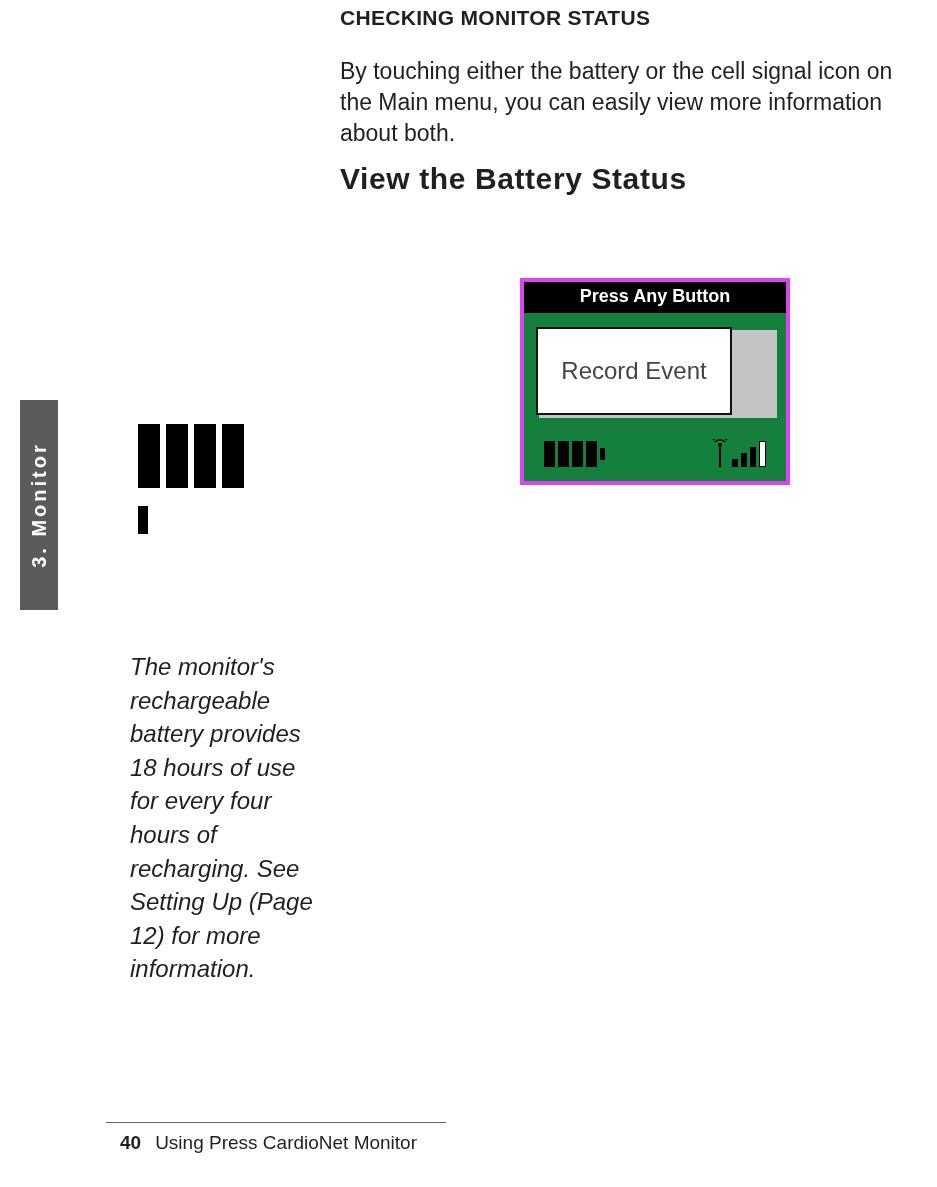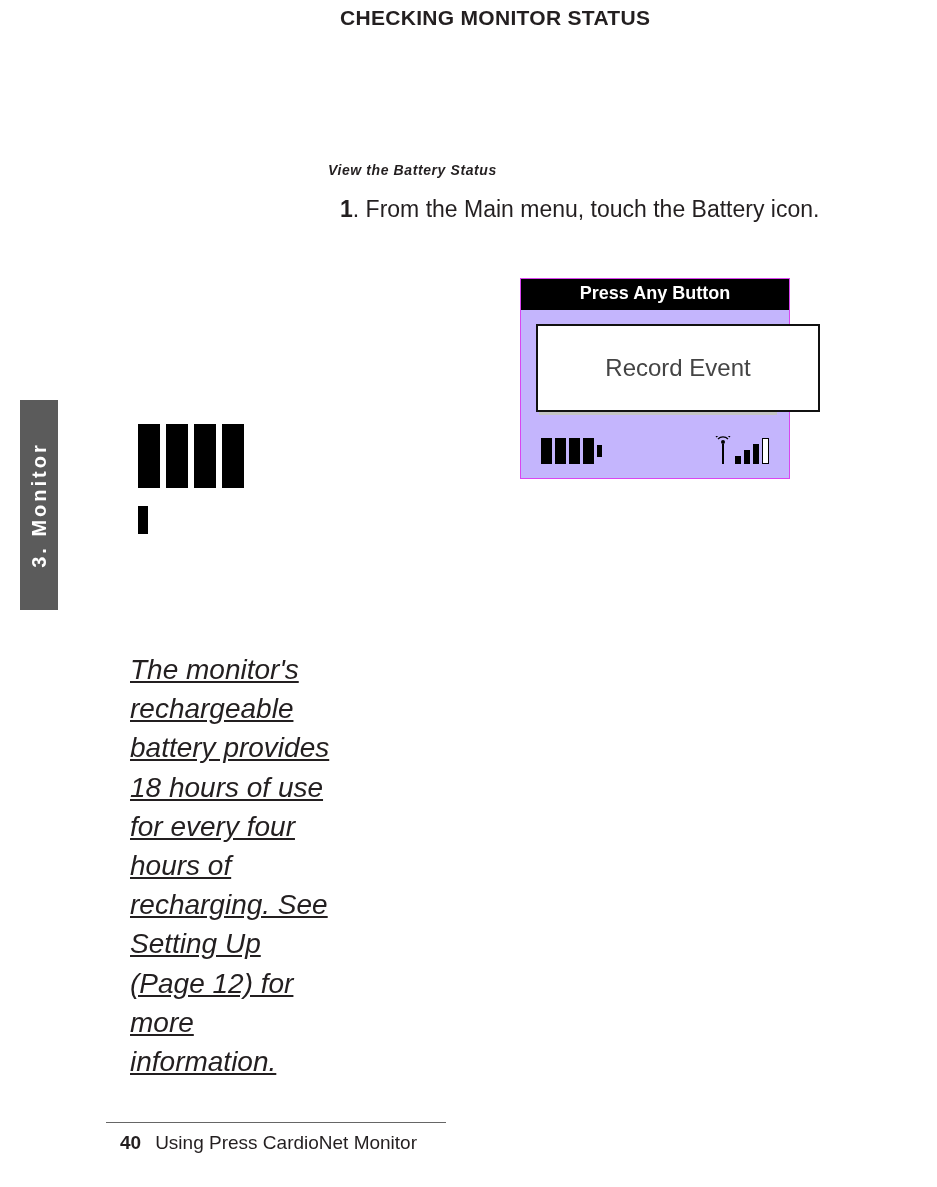--- a/index.html
+++ b/index.html
@@ -3,44 +3,44 @@
 <meta charset="utf-8">
 <style>
   * { box-sizing: border-box; margin: 0; padding: 0; }
   html, body { width: 937px; height: 1187px; background: #fff; font-family: "Helvetica Neue", Helvetica, Arial, sans-serif; color: #231f20; }
   .page { position: relative; width: 937px; height: 1187px; margin-left: 20px; }
 
   .heading { position: absolute; left: 320px; top: 6px; font-weight: 700; font-size: 21px; letter-spacing: 0.3px; }
 
   .intro { position: absolute; left: 320px; top: 56px; width: 570px; font-size: 23px; line-height: 1.35; }
 
-  .subheading { position: absolute; left: 308px; top: 162px; font-weight: 700; font-size: 14px; letter-spacing: 0.6px; font-style: italic; }
+  .subheading { position: absolute; left: 320px; top: 162px; font-weight: 700; font-size: 30px; letter-spacing: 0.6px; }
 
   .step1 { position: absolute; left: 320px; top: 196px; font-size: 23px; }
   .step1 .num { font-weight: 700; }
 
   
   .side-tab { position: absolute; left: 0; top: 400px; width: 38px; height: 210px; background: #5b5b5b; color: #fff; }
   .side-tab .txt { position: absolute; left: 50%; top: 50%; transform: translate(-50%, -50%) rotate(-90deg); white-space: nowrap; font-weight: 600; font-size: 20px; letter-spacing: 3px; }
 
   
   .battery-large { position: absolute; left: 118px; top: 424px; width: 118px; height: 64px; }
   .battery-large .cell { width: 22px; height: 64px; background: #000; display: inline-block; margin-right: 6px; vertical-align: top; }
   .battery-large .tip { display:inline-block; width: 10px; height: 28px; background:#000; vertical-align: top; margin-top: 18px; }
 
   .caption1 { position: absolute; left: 116px; top: 506px; width: 200px; font-style: italic; font-size: 20px; line-height: 1.4; }
-  .caption2 { position: absolute; left: 110px; top: 650px; width: 200px; font-style: italic; font-size: 28px; line-height: 1.4; text-decoration: underline; }
+  .caption2 { position: absolute; left: 110px; top: 650px; width: 200px; font-style: italic; font-size: 24px; line-height: 1.4; }
 
   
-  .device { position: absolute; left: 500px; top: 278px; width: 270px; border: 1px solid #d946ef; background: #c4b5fd; }
+  .device { position: absolute; left: 500px; top: 278px; width: 270px; border: 4px solid #d946ef; background: #15803d; }
   .device-header { background: #000; color: #fff; text-align: center; font-weight: 700; font-size: 18px; padding: 4px 0 6px; }
   .device-body { padding: 14px 10px 8px; }
   .device-btn-wrap { position: relative; width: 238px; margin: 0 auto 18px; }
   .btn-shadow { position:absolute; left:3px; top:3px; width:238px; height:78px; background:#c4c4c4; }
-  .btn-face { position:relative; width:284px; height:78px; background:#fff; border:1px solid #8a8a8a; display:flex; align-items:center; justify-content:center; font-size:22px; color:#5a5a5a; }
+  .btn-face { position:relative; width:196px; height:78px; background:#fff; border:1px solid #8a8a8a; display:flex; align-items:center; justify-content:center; font-size:22px; color:#5a5a5a; }
   .btn-face.primary { border:2px solid #111; height:88px; font-size:24px; color:#444; }
   .btn-shadow.primary { height:88px; }
 
   .device-status { display:flex; align-items:flex-end; justify-content:space-between; padding: 2px 10px 6px; height: 40px; }
   .mini-battery { display:flex; align-items:center; gap:3px; }
   .mini-battery .mcell { width:11px; height:26px; background:#000; }
   .mini-battery .mtip { width:5px; height:12px; background:#000; }
 
   .signal { display:flex; align-items:flex-end; gap:3px; position: relative; padding-left: 20px; }
   .signal .ant { position:absolute; left:0; bottom:0; width:16px; height:28px; }
@@ -54,26 +54,24 @@
   .footer-rule { position:absolute; left:86px; top:1122px; width:340px; height:1px; background:#666; }
   .footer { position:absolute; left:100px; top:1132px; font-size:19px; }
   .footer .pn { font-weight:700; margin-right: 14px; }
 </style>
 </head>
 <body>
 <div class="page">
 
   <div class="heading">CHECKING MONITOR STATUS</div>
 
+  <div class="intro">By touching either the battery or the cell signal icon on the Main menu, you can easily view more information about both.</div>
 
   <div class="subheading">View the Battery Status</div>
 
-  <div class="step1">
-    <span class="num">1</span><span>. From the Main menu, touch the Battery icon.</span>
-  </div>
 
   <div class="side-tab">
     <div class="txt">3. Monitor</div>
   </div>
 
   <div class="battery-large">
     <span class="cell"></span><span class="cell"></span><span class="cell"></span><span class="cell"></span><span class="tip"></span>
   </div>
 
   <div class="caption2">The monitor's rechargeable battery provides 18 hours of use for every four hours of recharging.  See Setting Up (Page 12) for more information.</div>

